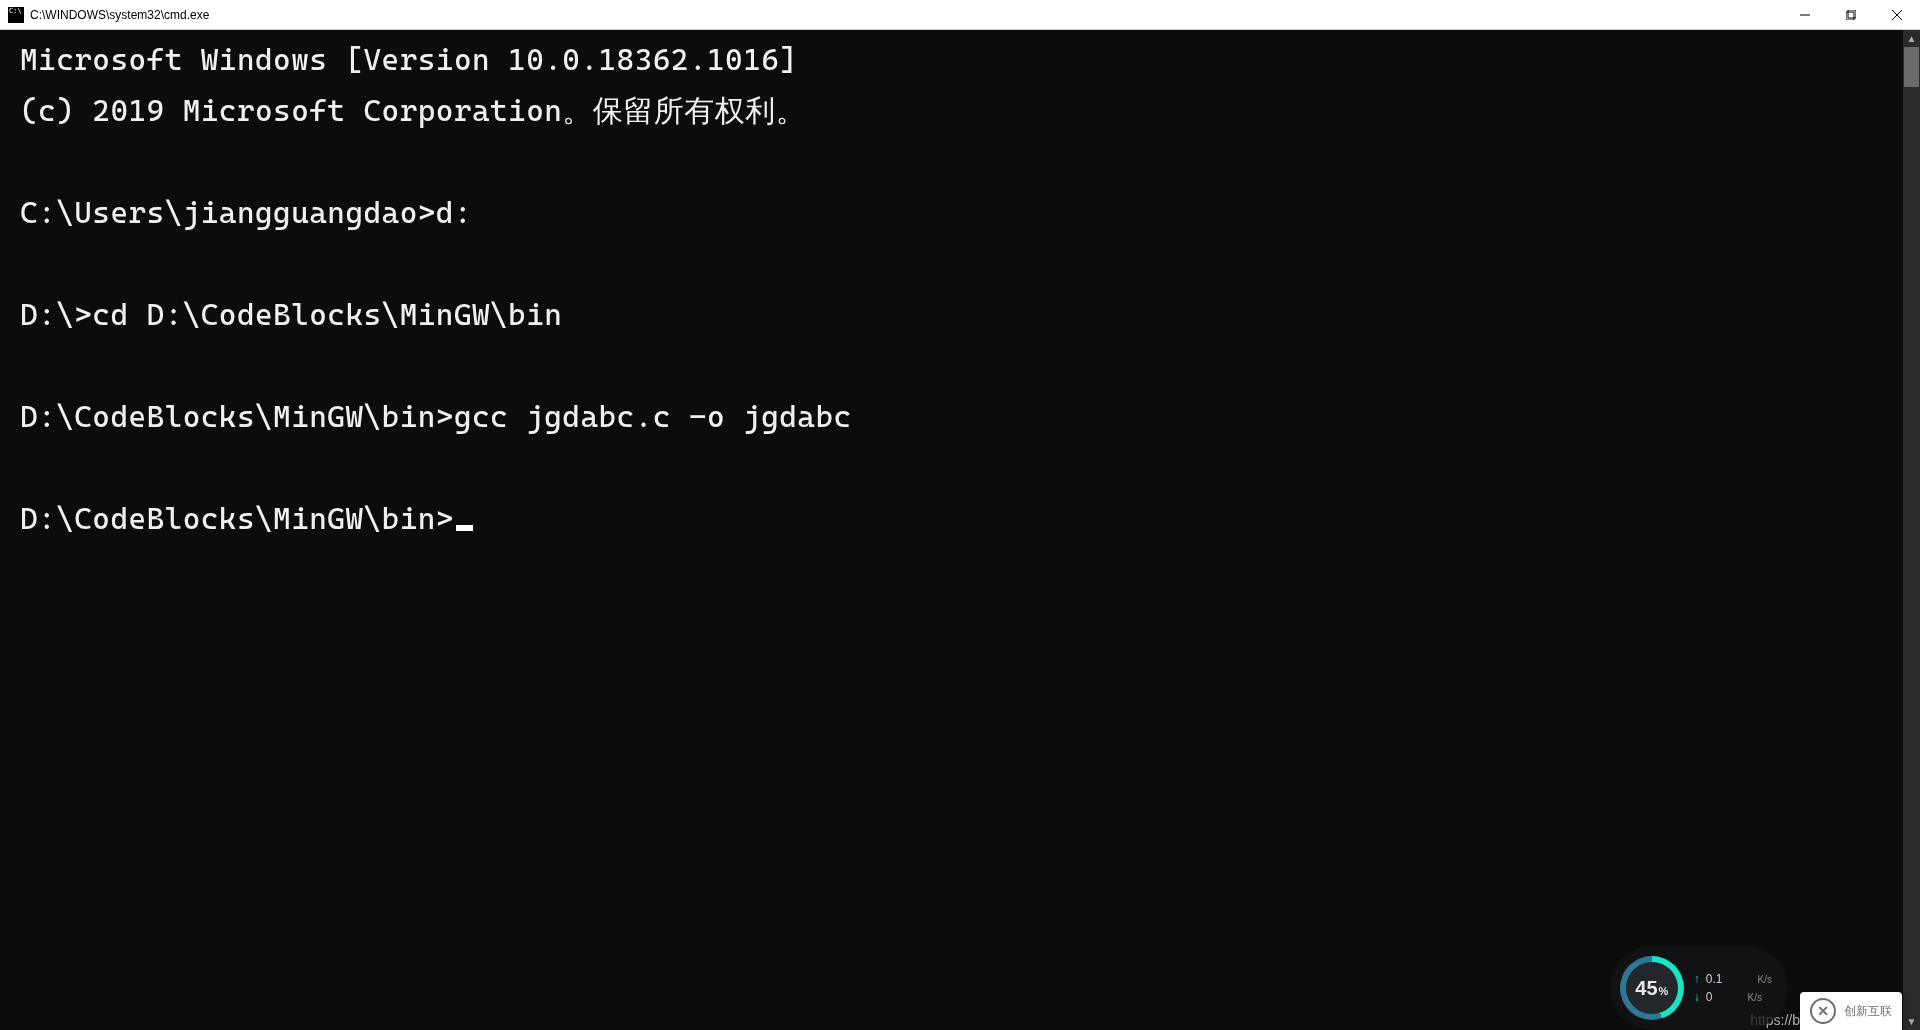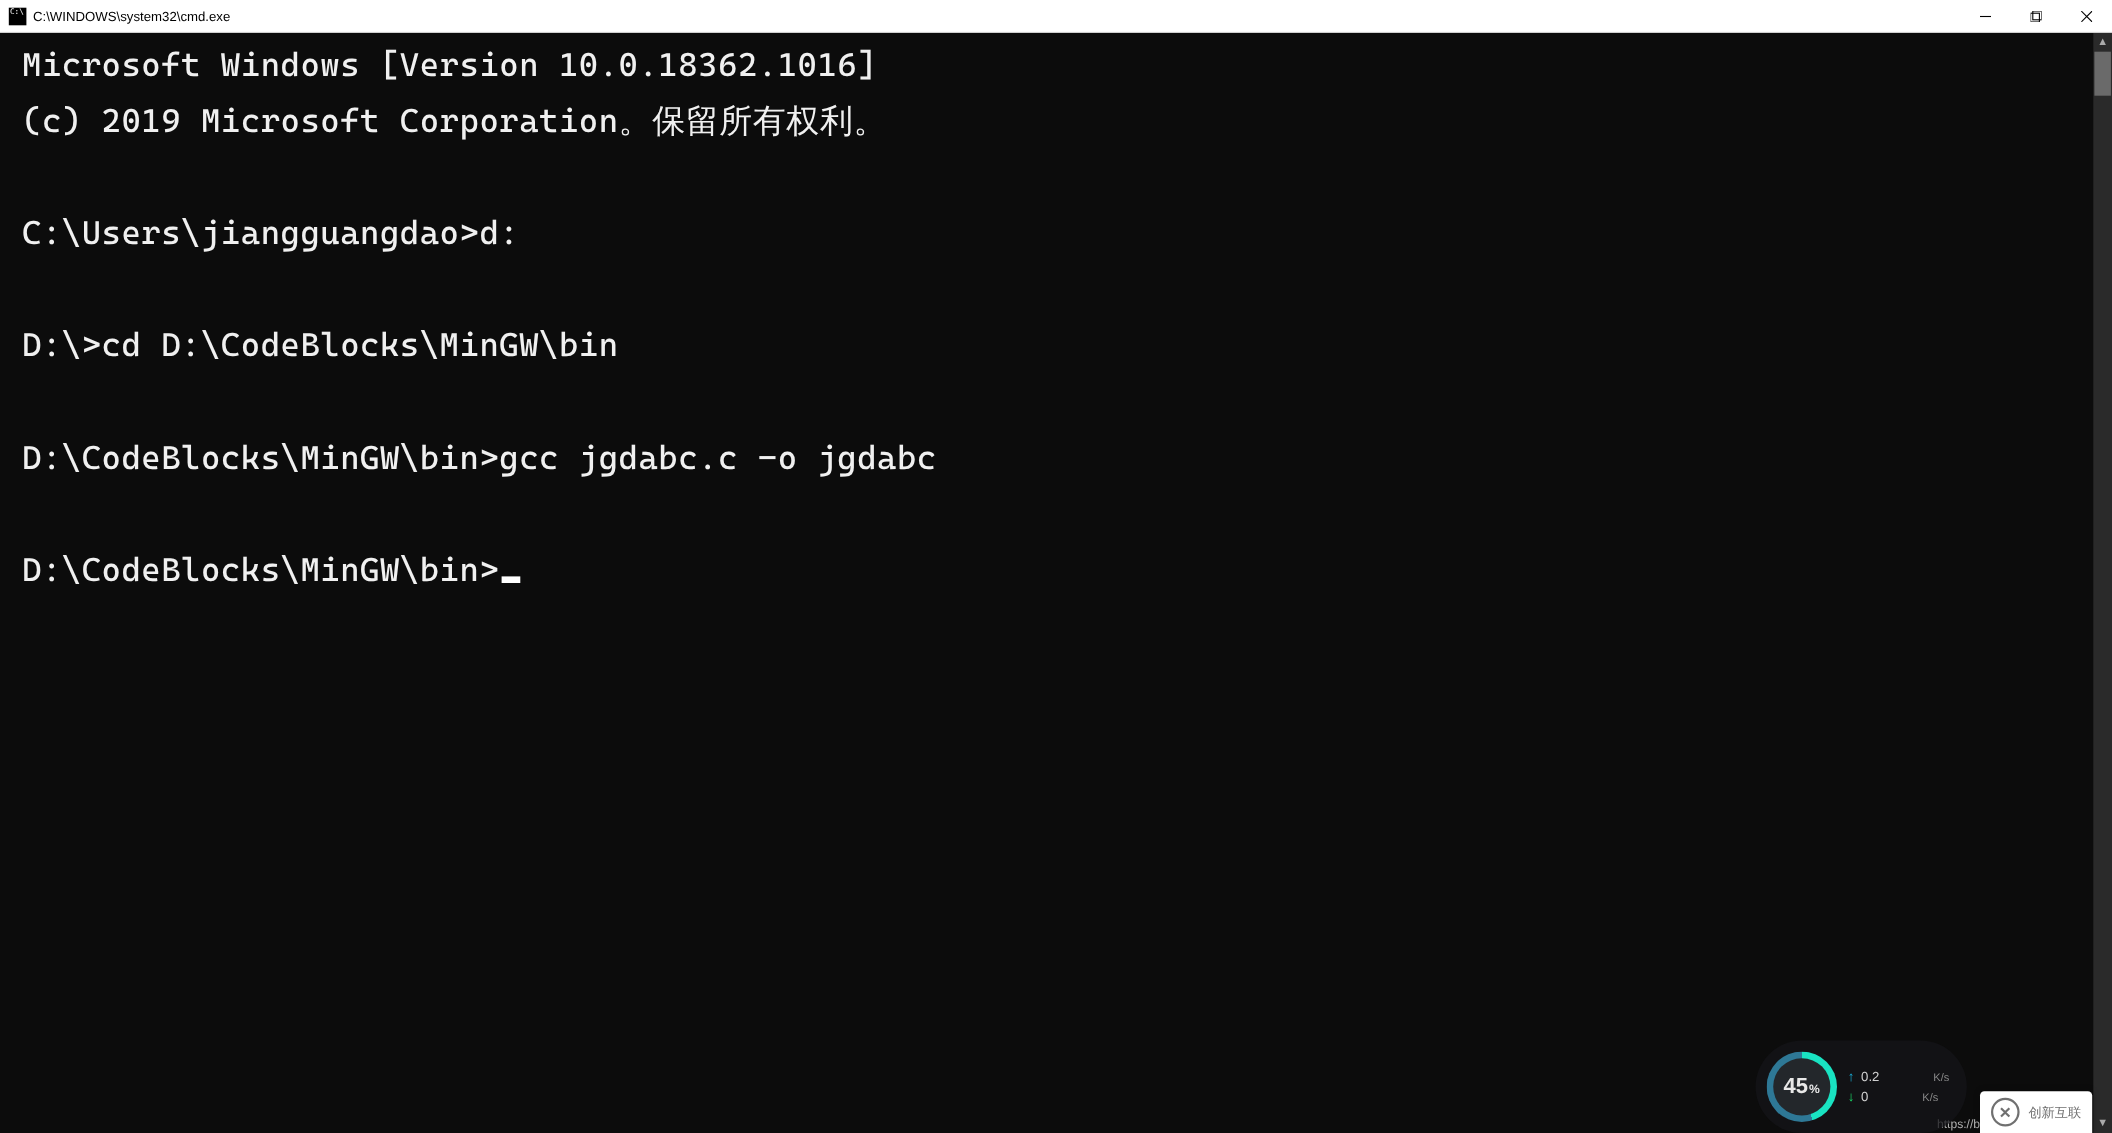--- a/index.html
+++ b/index.html
@@ -174,21 +174,21 @@
     gap: 4px;
   }
   .net-row {
     display: flex;
     align-items: center;
     gap: 6px;
   }
   .net-row .arrow-up { color: #19b8e3; font-size: 12px; }
   .net-row .arrow-down { color: #19e36a; font-size: 12px; }
   .net-val { color: #d0d0d0; font-size: 12px; }
-  .net-unit { color: #8a8a8a; font-size: 10px; margin-left: 17px; padding-left: 32px; }
+  .net-unit { color: #8a8a8a; font-size: 10px; margin-left: 3px; padding-left: 32px; }
   .logo-chip {
     background: #ffffff;
     color: #707070;
     padding: 6px 10px 6px 10px;
     border-radius: 4px 4px 0 0;
     display: flex;
     align-items: center;
     gap: 8px;
     font-size: 12px;
     box-shadow: 0 0 6px rgba(0,0,0,0.25);
@@ -204,21 +204,21 @@
     font-size: 14px;
     font-weight: bold;
     color: #707070;
     position: relative;
   }
   .status-url {
     position: absolute;
     right: 120px;
     bottom: 2px;
     color: #b0b0b0;
-    font-size: 11px;
+    font-size: 14px;
     background: rgba(255,255,255,0.0);
   }
 </style>
 </head>
 <body>
 
 <div class="window">
 
   <div class="titlebar">
     <span class="titlebar-icon"></span>
@@ -257,21 +257,21 @@
     <div class="overlay">
       <div class="perf">
         <div class="ring">
           <div class="ring-text">
             <span>45</span><span class="pct">%</span>
           </div>
         </div>
         <div class="net">
           <div class="net-row">
             <span class="arrow-up">↑</span>
-            <span class="net-val"><span>0.2</span><span class="net-unit">K/s</span></span>
+            <span class="net-val"><span>0.1</span><span class="net-unit">K/s</span></span>
           </div>
           <div class="net-row">
             <span class="arrow-down">↓</span>
             <span class="net-val"><span>0</span><span class="net-unit">K/s</span></span>
           </div>
         </div>
       </div>
       <div class="logo-chip">
         <span class="logo-glyph">✕</span>
         <span>创新互联</span>

